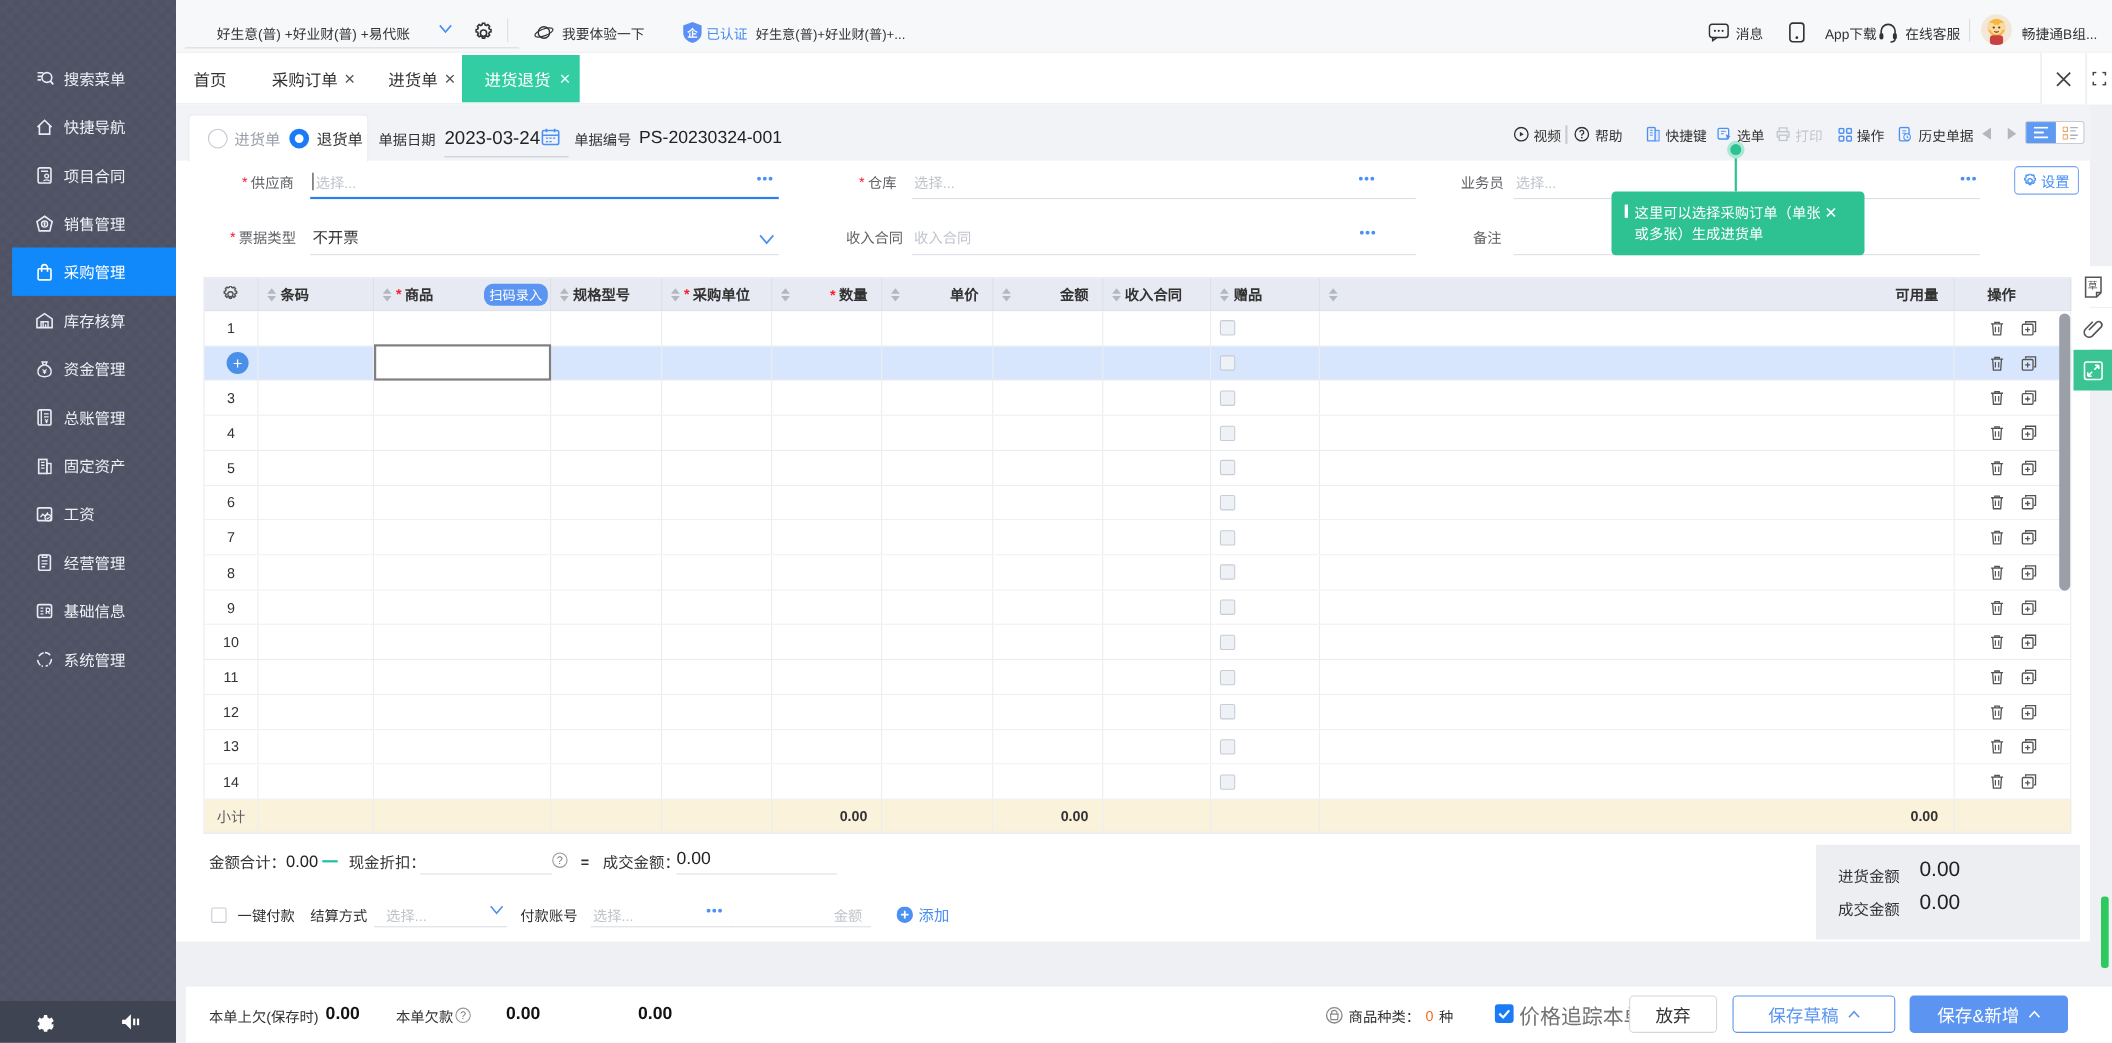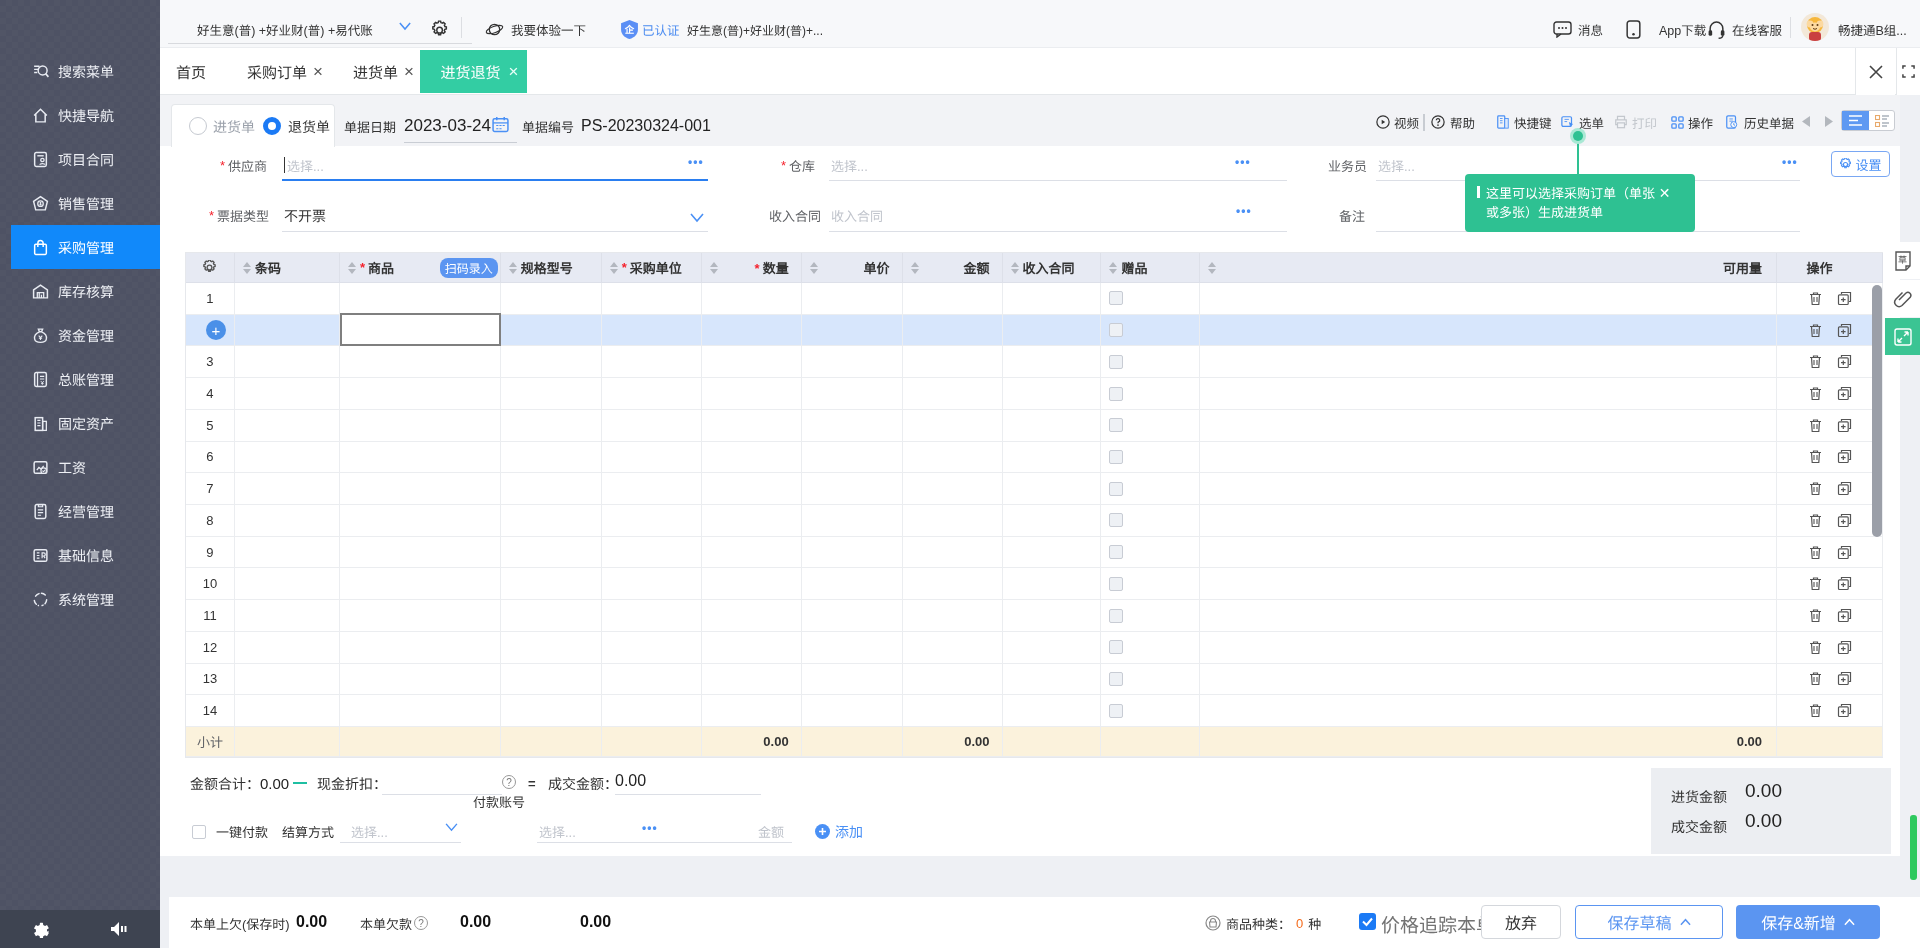--- a/index.html
+++ b/index.html
@@ -847,21 +847,21 @@
   <div class="abs cbx" style="left:32px;top:730px;background:#fff;"></div>
   <div class="field" style="left:56px;top:723px;height:26px;color:#333;">一键付款</div>
   <div class="field" style="left:122px;top:723px;height:26px;color:#333;">结算方式</div>
   <div class="field" style="left:191px;top:723px;height:26px;">
       <span class="ph">选择...</span>
     </div>
   <div class="uline" style="left:180px;top:747px;width:121px;"></div>
   <svg class="abs" style="left:285px;top:728px" width="13" height="9" viewBox="0 0 14 10">
       <path d="M1 1 L7 8 L13 1" stroke="#4a90f5" stroke-width="1.6" fill="none"></path>
     </svg>
-  <div class="field" style="left:313px;top:693px;height:26px;color:#333;">付款账号</div>
+  <div class="field" style="left:313px;top:723px;height:26px;color:#333;">付款账号</div>
   <div class="field" style="left:379px;top:723px;height:26px;">
       <span class="ph">选择...</span>
     </div>
   <div class="uline" style="left:377px;top:747px;width:129px;"></div>
   <div class="abs dots" style="left:482px;top:726px;">•••</div>
   <div class="field ph" style="left:598px;top:723px;height:26px;">金额</div>
   <div class="uline" style="left:505px;top:747px;width:127px;"></div>
   <div class="field" style="left:655px;top:723px;height:26px;color:#4a90f5;gap:5px;font-size:14px;">
     <svg width="15" height="15" viewBox="0 0 15 15">
         <circle cx="7.5" cy="7.5" r="7.5" fill="#4a90f5"></circle>

